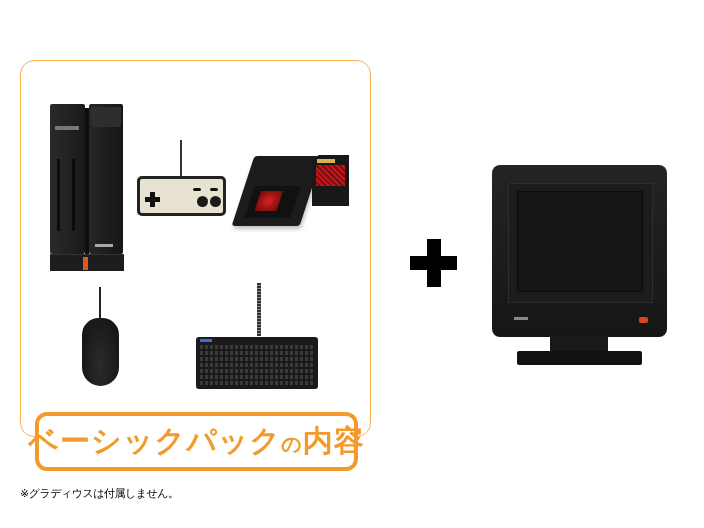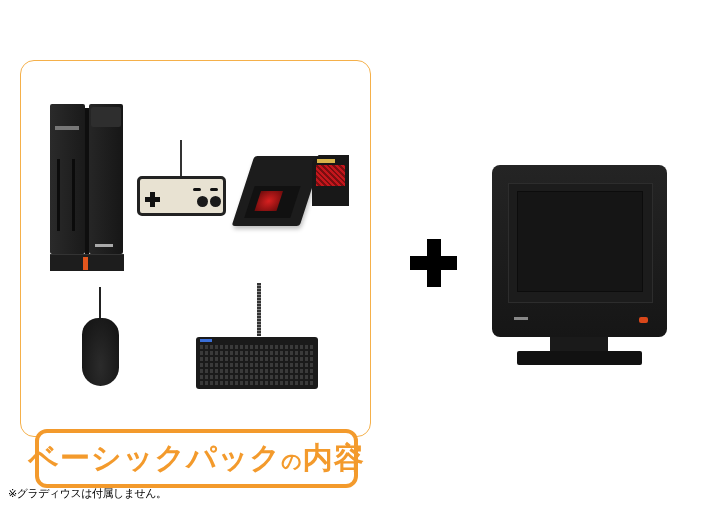--- a/index.html
+++ b/index.html
@@ -43,25 +43,25 @@
   .mouse-cable { left: 99px; top: 287px; width: 2px; height: 32px; background: #222; }
   .mouse { left: 82px; top: 318px; width: 37px; height: 68px; background: radial-gradient(ellipse at 50% 70%, #2b2b2b, #111); border-radius: 18px 18px 20px 20px; }
 
   
   .kb-cable { left: 257px; top: 283px; width: 4px; height: 53px; background: repeating-linear-gradient(0deg,#333 0 2px,#888 2px 3px); }
   .keyboard { left: 196px; top: 337px; width: 122px; height: 52px; background: #1a1a1a; border-radius: 3px; }
   .kb-keys { position: absolute; left: 4px; top: 8px; width: 114px; height: 40px; background: repeating-linear-gradient(90deg,#3a3a3a 0 3px,#1a1a1a 3px 5px); -webkit-mask: repeating-linear-gradient(0deg,#000 0 4px,transparent 4px 6px); mask: repeating-linear-gradient(0deg,#000 0 4px,transparent 4px 6px); }
   .kb-logo { position: absolute; left: 4px; top: 2px; width: 12px; height: 3px; background: #3a6fd8; }
 
   
-  .pack-label { left: 35px; top: 429px; width: 323px; height: 59px; border: 4px solid #f39a2c; border-radius: 12px; background: #ffffff; box-sizing: border-box; display: flex; align-items: center; justify-content: center; }
+  .pack-label { left: 35px; top: 412px; width: 323px; height: 59px; border: 4px solid #f39a2c; border-radius: 12px; background: #ffffff; box-sizing: border-box; display: flex; align-items: center; justify-content: center; }
   .pack-label-text { color: #f39a2c; font-family: "DejaVu Sans", sans-serif; font-weight: bold; font-size: 30px; letter-spacing: 1px; white-space: nowrap; }
   .pack-label-text .small { font-size: 20px; }
 
-  .note { left: 8px; top: 486px; font-size: 11px; color: #000; font-family: "DejaVu Sans", sans-serif; letter-spacing: -0.5px; }
+  .note { left: 20px; top: 486px; font-size: 11px; color: #000; font-family: "DejaVu Sans", sans-serif; letter-spacing: -0.5px; }
 
   
   .plus { left: 410px; top: 239px; width: 47px; height: 48px; }
   .plus-h { position: absolute; left: 0; top: 17px; width: 47px; height: 14px; background: #000; }
   .plus-v { position: absolute; left: 17px; top: 0; width: 14px; height: 48px; background: #000; }
 
   
   .monitor { left: 492px; top: 165px; width: 175px; height: 200px; }
   .mon-body { position: absolute; left: 0; top: 0; width: 175px; height: 172px; background: linear-gradient(180deg,#242424,#161616); border-radius: 8px; }
   .mon-bezel { position: absolute; left: 16px; top: 18px; width: 143px; height: 118px; background: #1c1c1c; border: 1px solid #2d2d2d; }

